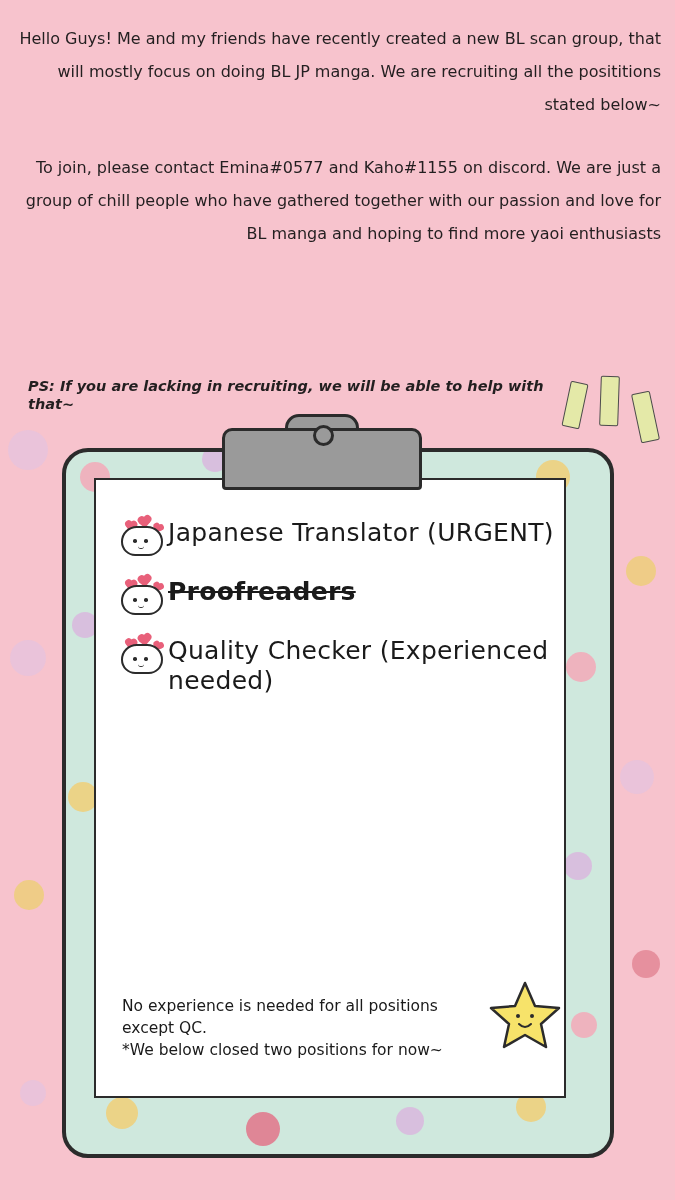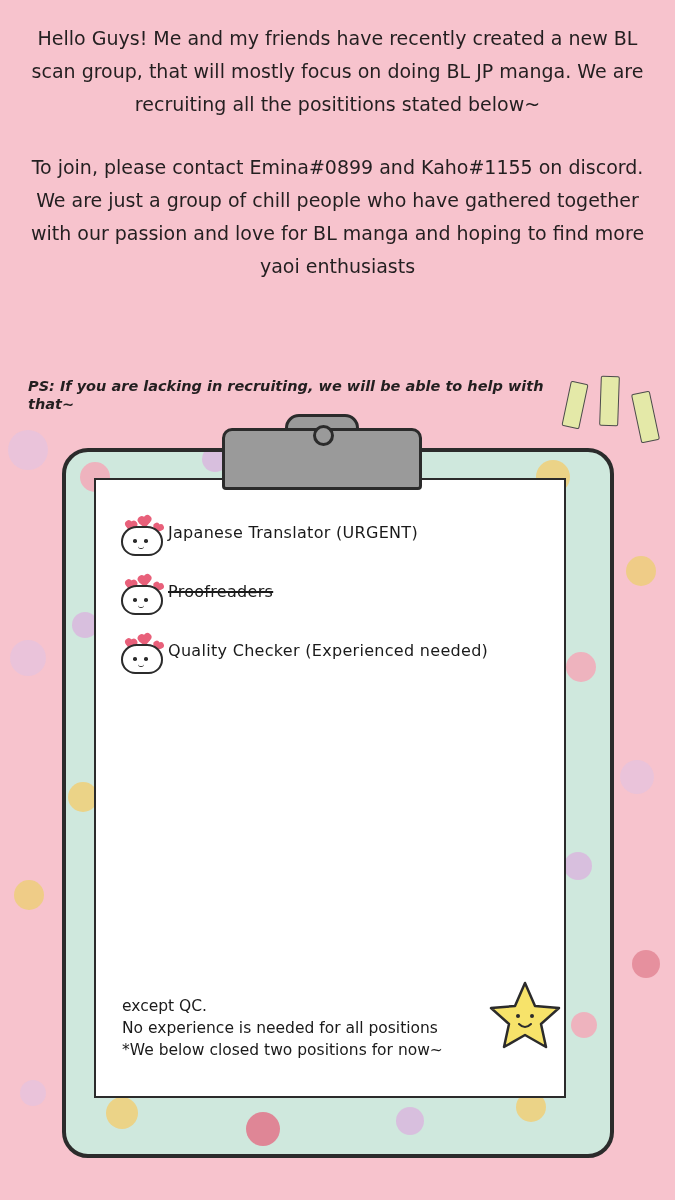--- a/index.html
+++ b/index.html
@@ -22,24 +22,24 @@
     background: #f7c3cd;
     overflow: hidden;
   }
 
   
   .intro {
     position: absolute;
     left: 0;
     top: 22px;
     width: 675px;
-    text-align: center;
+    text-align: right;
     color: #231f20;
     font-family: "DejaVu Sans", sans-serif;
-    font-size: 19px;
+    font-size: 16px;
     line-height: 33px;
     padding: 0 14px;
     box-sizing: border-box;
   }
   .intro p {
     margin: 0;
   }
   .intro .para2 {
     margin-top: 30px;
   }
@@ -206,29 +206,30 @@
     border-radius: 50%;
   }
   .heart:before { top: -4.5px; left: 0; }
   .heart:after { left: 4.5px; top: 0; }
   .heart.h1 { left: 8px; top: 4px; transform: rotate(-35deg) scale(.8); }
   .heart.h2 { left: 22px; top: 0px; transform: rotate(-50deg) scale(.9); }
   .heart.h3 { left: 35px; top: 6px; transform: rotate(-20deg) scale(.7); }
 
   .role-label {
     font-family: "DejaVu Sans", sans-serif;
-    font-size: 16px;
+    font-size: 25px;
     line-height: 30px;
     color: #1a1a1a;
     padding-top: 8px;
     letter-spacing: .3px;
   }
   .role-label.strike {
     text-decoration: line-through;
     text-decoration-thickness: 2px;
+    font-weight: bold;
   }
 
   .footnote {
     position: absolute;
     left: 26px;
     top: 515px;
     width: 400px;
     font-family: "DejaVu Sans", sans-serif;
     font-size: 15.5px;
     line-height: 22px;
@@ -268,21 +269,21 @@
   <div class="dot" style="left:548px; top:455px; width:34px; height:34px; background:#e07f8d;"></div>
   <div class="dot" style="left:626px; top:556px; width:30px; height:30px; background:#eccf6f;"></div>
   <div class="dot" style="left:10px;  top:640px; width:36px; height:36px; background:#e6c3dd;"></div>
   <div class="dot" style="left:620px; top:760px; width:34px; height:34px; background:#e6c3dd;"></div>
   <div class="dot" style="left:14px;  top:880px; width:30px; height:30px; background:#eccf6f;"></div>
   <div class="dot" style="left:632px; top:950px; width:28px; height:28px; background:#e07f8d;"></div>
   <div class="dot" style="left:20px;  top:1080px; width:26px; height:26px; background:#e6c3dd;"></div>
 
   <div class="intro">
     <p class="para1">Hello Guys! Me and my friends have recently created a new BL scan group, that will mostly focus on doing BL JP manga. We are recruiting all the posititions stated below~</p>
-    <p class="para2">To join, please contact Emina#0899 and Kaho#1155 on discord. We are just a group of chill people who have gathered together with our passion and love for BL manga and hoping to find more yaoi enthusiasts</p>
+    <p class="para2">To join, please contact Emina#0577 and Kaho#1155 on discord. We are just a group of chill people who have gathered together with our passion and love for BL manga and hoping to find more yaoi enthusiasts</p>
   </div>
 
   <div class="ps-note">PS: If you are lacking in recruiting, we will be able to help with that~</div>
 
   <div class="sparkle" style="left:566px; top:382px; width:16px; height:44px; transform:rotate(12deg); border-radius:2px;"></div>
   <div class="sparkle" style="left:600px; top:376px; width:17px; height:48px; transform:rotate(2deg); border-radius:2px;"></div>
   <div class="sparkle" style="left:636px; top:392px; width:17px; height:48px; transform:rotate(-12deg); border-radius:2px;"></div>
 
   <div class="clipboard">
     <div class="board-dot" style="left:14px;  top:10px;  width:30px; height:30px; background:#f3a9b8;"></div>
@@ -340,22 +341,22 @@
             <div class="eye l"></div>
             <div class="eye r"></div>
             <div class="mouth"></div>
         </div>
         <div class="role-label">Quality Checker (Experienced needed)</div>
       </div>
 
     </div>
 
     <div class="footnote">
+      <span class="fn-line">No experience is needed for all positions</span>
       <span class="fn-line">except QC.</span>
-      <span class="fn-line">No experience is needed for all positions</span>
       <span class="fn-line">*We below closed two positions for now~</span>
     </div>
   </div>
 
   <div class="star-wrap">
     <svg width="74" height="70" viewBox="0 0 74 70">
       <polygon points="37,3 47,26 71,28 53,44 58,67 37,55 16,67 21,44 3,28 27,26" fill="#f7e36a" stroke="#2b2b2b" stroke-width="2.5" stroke-linejoin="round"></polygon>
       <circle cx="30" cy="36" r="2" fill="#2b2b2b"></circle>
       <circle cx="44" cy="36" r="2" fill="#2b2b2b"></circle>
       <path d="M31 44 q6 6 12 0" fill="none" stroke="#2b2b2b" stroke-width="2" stroke-linecap="round"></path>

